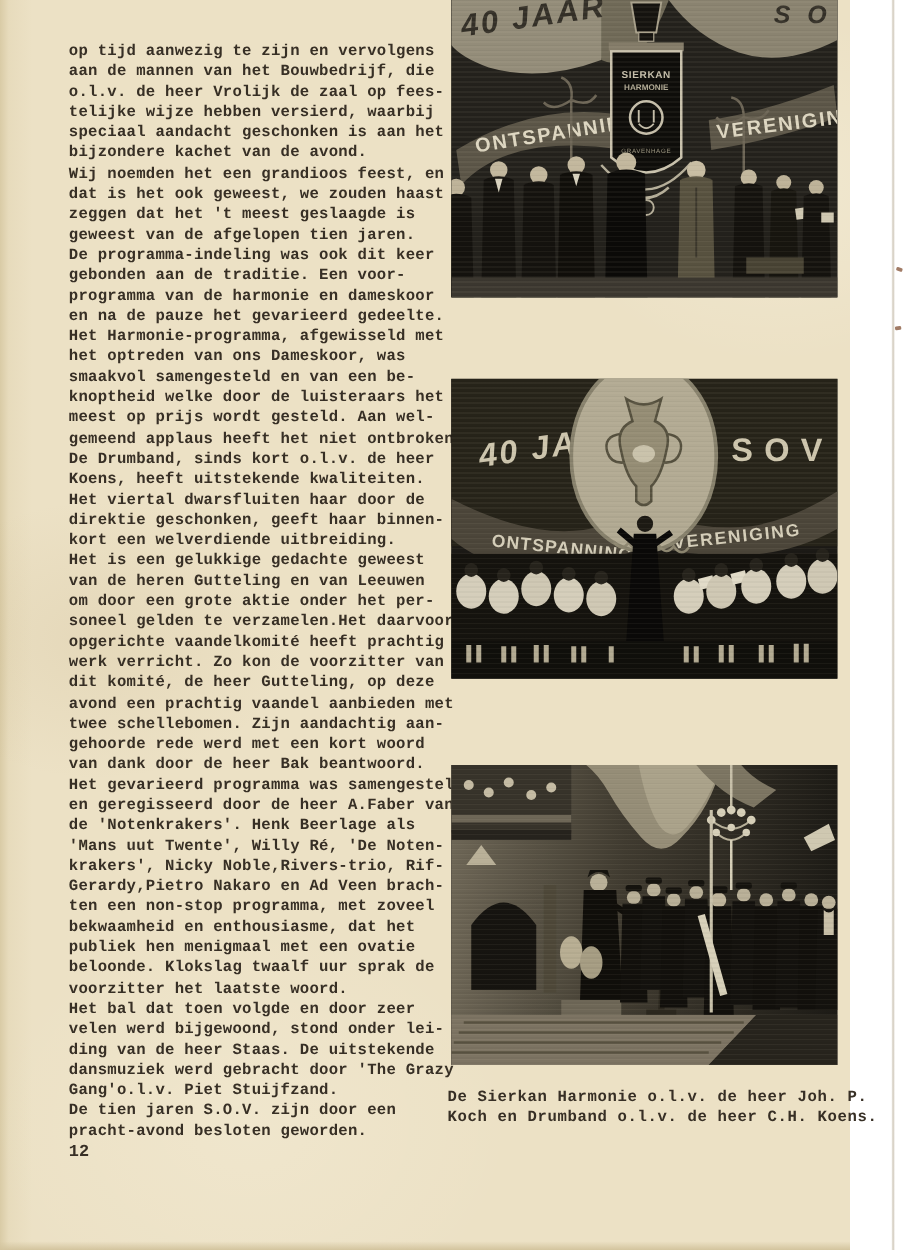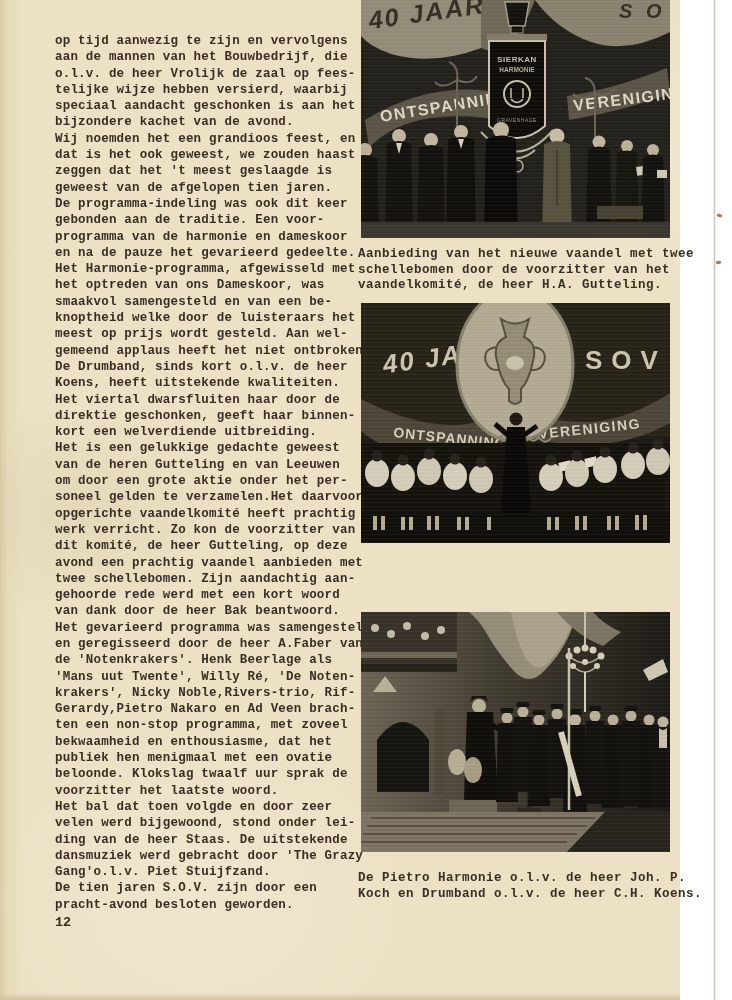--- a/index.html
+++ b/index.html
@@ -179,23 +179,20 @@
         <g transform="translate(292,150)">
             <circle r="6" fill="#bdb298"></circle>
             <path d="M-10,7 Q0,2 10,7 L12,88 H-12 Z" fill="#14120e"></path>
             <rect x="4" y="20" width="10" height="8" fill="#cfc8b2"></rect>
           </g>
       </g>
       <rect x="236" y="206" width="46" height="13" fill="#474233"></rect>
       <rect y="222" width="309" height="16" fill="#3b372f"></rect>
     </svg>
   </figure>
-  <div class="caption caption-1">Aanbieding van het nieuwe vaandel met twee
-schellebomen door de voorzitter van het
-vaandelkomité, de heer H.A. Gutteling.</div>
 
   <figure class="photo photo-2" style="margin:0">
     <svg width="309" height="240" viewBox="0 0 309 240">
       <rect width="309" height="240" fill="#1c1a16"></rect>
       <rect width="309" height="134" fill="#262319"></rect>
 
       <path d="M0,96 Q70,132 120,118 Q140,112 152,108 L152,136 Q120,148 70,152 Q28,152 0,128 Z" fill="#4c463a"></path>
       <path d="M160,108 Q200,122 240,118 Q275,112 309,90 L309,120 Q270,142 220,142 Q185,140 160,134 Z" fill="#4c463a"></path>
       <text x="32" y="134" transform="rotate(6 32 134)" font-size="14" font-weight="bold" fill="#d6cfba" letter-spacing="1">ONTSPANNINGS</text>
       <text x="178" y="136" transform="rotate(-6 178 136)" font-size="14" font-weight="bold" fill="#d6cfba" letter-spacing="1.5">VERENIGING</text>
@@ -400,21 +397,21 @@
       </g>
 
       <line x1="208" y1="36" x2="208" y2="198" stroke="#c9c2ab" stroke-width="2.5"></line>
       <line x1="200" y1="120" x2="218" y2="184" stroke="#d8d1ba" stroke-width="6"></line>
 
       <path d="M0,200 H244 L206,240 H0 Z" fill="#7d7463"></path>
       <path d="M10,206 H234 M6,214 H226 M2,222 H216 M0,230 H206" stroke="#5a5342" stroke-width="2" fill="none"></path>
       <path d="M244,200 H309 V240 H206 Z" fill="#27241d"></path>
     </svg>
   </figure>
-  <div class="caption caption-3">De Pietro Harmonie o.l.v. de heer Joh. P.
+  <div class="caption caption-3">De Sierkan Harmonie o.l.v. de heer Joh. P.
 Koch en Drumband o.l.v. de heer C.H. Koens.</div>
 
   <div class="page-number">12</div>
 
   <div class="fold-line"></div>
   <div class="staple staple-1"></div>
   <div class="staple staple-2"></div>
   <div class="edge-bottom"></div>
 
 </div>

